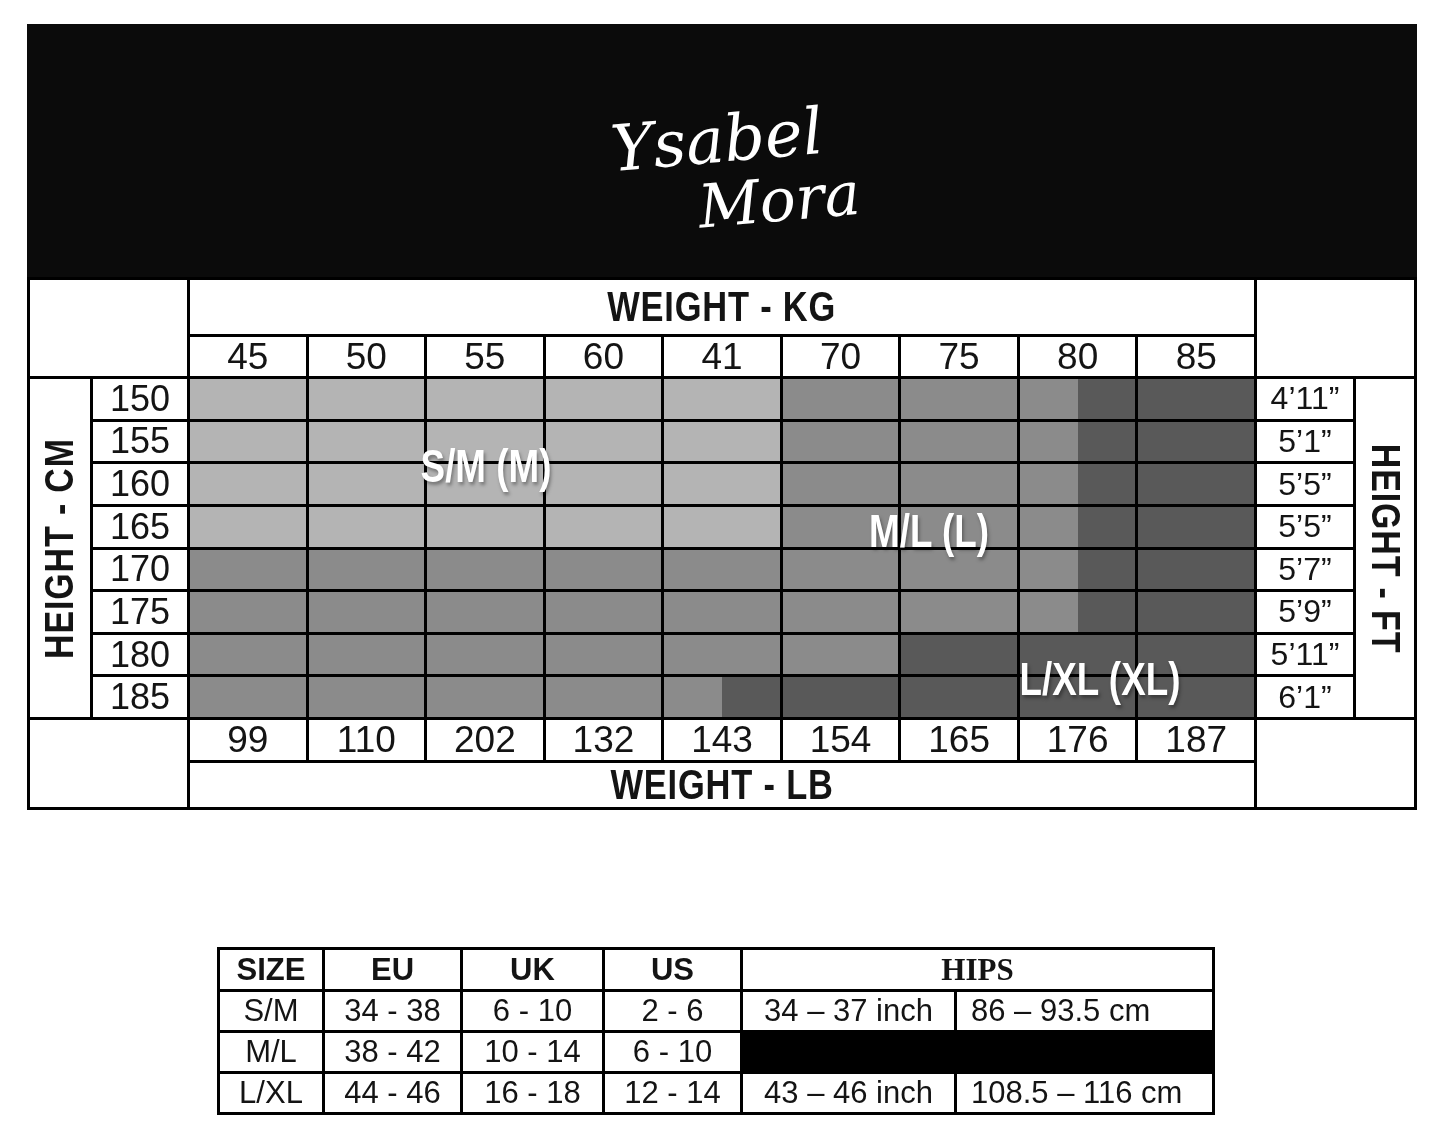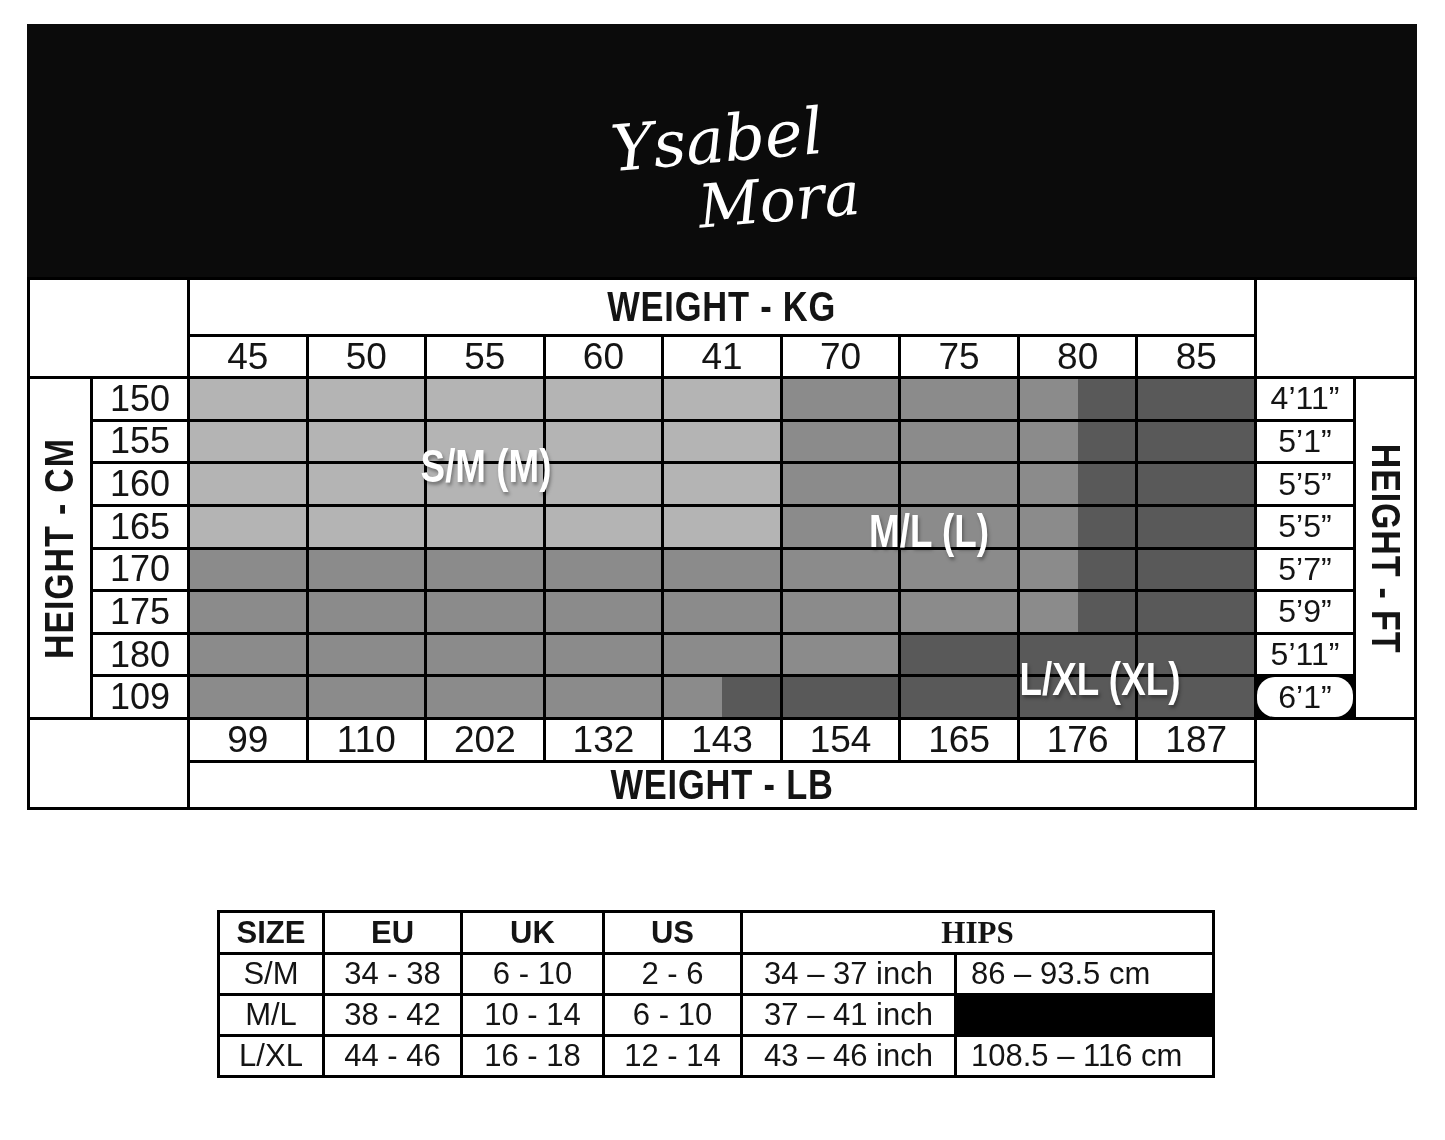--- a/index.html
+++ b/index.html
@@ -48,21 +48,21 @@
   .region-label {
     position:absolute; color:#ffffff; font-weight:bold; font-size:46px; white-space:nowrap;
     transform:translate(-50%,-50%) scaleX(.8); text-shadow:2px 3px 4px rgba(0,0,0,.35);
   }
   .rl-sm  { left:486px; top:466px; }
   .rl-ml  { left:929px; top:531px; }
   .rl-lxl { left:1100px; top:679px; }
 
   
   .convgrid {
-    position:absolute; left:217px; top:910px; width:998px; height:168px;
+    position:absolute; left:217px; top:947px; width:998px; height:168px;
     display:grid; box-sizing:border-box;
     grid-template-columns:102px 135px 139px 135px 211px 1fr;
     grid-template-rows:39px repeat(3,1fr);
     gap:3px; padding:3px; background:#000;
   }
   .ccell { background:#fff; display:flex; align-items:center; justify-content:center; font-size:31px; white-space:nowrap; }
   .ccell.head { font-weight:bold; }
   .hips-head { grid-column:5/7;font-family:Liberation Serif, serif; }
   .ccell.cmcol { justify-content:flex-start; padding-left:14px; }
 </style>
@@ -176,31 +176,31 @@
       <div class="gcell c-M" style="grid-area: 9 / 3;"></div>
       <div class="gcell c-M" style="grid-area: 9 / 4;"></div>
       <div class="gcell c-M" style="grid-area: 9 / 5;"></div>
       <div class="gcell c-M" style="grid-area: 9 / 6;"></div>
       <div class="gcell c-M" style="grid-area: 9 / 7;"></div>
       <div class="gcell c-M" style="grid-area: 9 / 8;"></div>
       <div class="gcell c-D" style="grid-area: 9 / 9;"></div>
       <div class="gcell c-D" style="grid-area: 9 / 10;"></div>
       <div class="gcell c-D" style="grid-area: 9 / 11;"></div>
       <div class="gcell fttick" style="grid-area: 9 / 12;">5’11”</div>
-      <div class="gcell cmtick" style="grid-area: 10 / 2;">109</div>
+      <div class="gcell cmtick" style="grid-area: 10 / 2;">185</div>
       <div class="gcell c-M" style="grid-area: 10 / 3;"></div>
       <div class="gcell c-M" style="grid-area: 10 / 4;"></div>
       <div class="gcell c-M" style="grid-area: 10 / 5;"></div>
       <div class="gcell c-M" style="grid-area: 10 / 6;"></div>
       <div class="gcell c-MD" style="grid-area: 10 / 7;"></div>
       <div class="gcell c-D" style="grid-area: 10 / 8;"></div>
       <div class="gcell c-D" style="grid-area: 10 / 9;"></div>
       <div class="gcell c-D" style="grid-area: 10 / 10;"></div>
       <div class="gcell c-D" style="grid-area: 10 / 11;"></div>
-      <div class="gcell fttick" style="grid-area: 10 / 12; border-radius: 18px;">6’1”</div>
+      <div class="gcell fttick" style="grid-area: 10 / 12;">6’1”</div>
       <div class="gcell tick" style="grid-area: 11 / 3;">99</div>
       <div class="gcell tick" style="grid-area: 11 / 4;">110</div>
       <div class="gcell tick" style="grid-area: 11 / 5;">202</div>
       <div class="gcell tick" style="grid-area: 11 / 6;">132</div>
       <div class="gcell tick" style="grid-area: 11 / 7;">143</div>
       <div class="gcell tick" style="grid-area: 11 / 8;">154</div>
       <div class="gcell tick" style="grid-area: 11 / 9;">165</div>
       <div class="gcell tick" style="grid-area: 11 / 10;">176</div>
       <div class="gcell tick" style="grid-area: 11 / 11;">187</div>
     </div>
@@ -218,21 +218,20 @@
   <div class="ccell" style="grid-area: 2 / 1;">S/M</div>
       <div class="ccell" style="grid-area: 2 / 2;">34 - 38</div>
       <div class="ccell" style="grid-area: 2 / 3;">6 - 10</div>
       <div class="ccell" style="grid-area: 2 / 4;">2 - 6</div>
       <div class="ccell" style="grid-area: 2 / 5;">34 – 37 inch</div>
       <div class="ccell cmcol" style="grid-area: 2 / 6;">86 – 93.5 cm</div>
       <div class="ccell" style="grid-area: 3 / 1;">M/L</div>
       <div class="ccell" style="grid-area: 3 / 2;">38 - 42</div>
       <div class="ccell" style="grid-area: 3 / 3;">10 - 14</div>
       <div class="ccell" style="grid-area: 3 / 4;">6 - 10</div>
-      <div class="ccell" style="grid-area: 3 / 5;">37 – 41 inch</div>
       <div class="ccell" style="grid-area: 4 / 1;">L/XL</div>
       <div class="ccell" style="grid-area: 4 / 2;">44 - 46</div>
       <div class="ccell" style="grid-area: 4 / 3;">16 - 18</div>
       <div class="ccell" style="grid-area: 4 / 4;">12 - 14</div>
       <div class="ccell" style="grid-area: 4 / 5;">43 – 46 inch</div>
       <div class="ccell cmcol" style="grid-area: 4 / 6;">108.5 – 116 cm</div>
     </div>
 
 </div>
 

